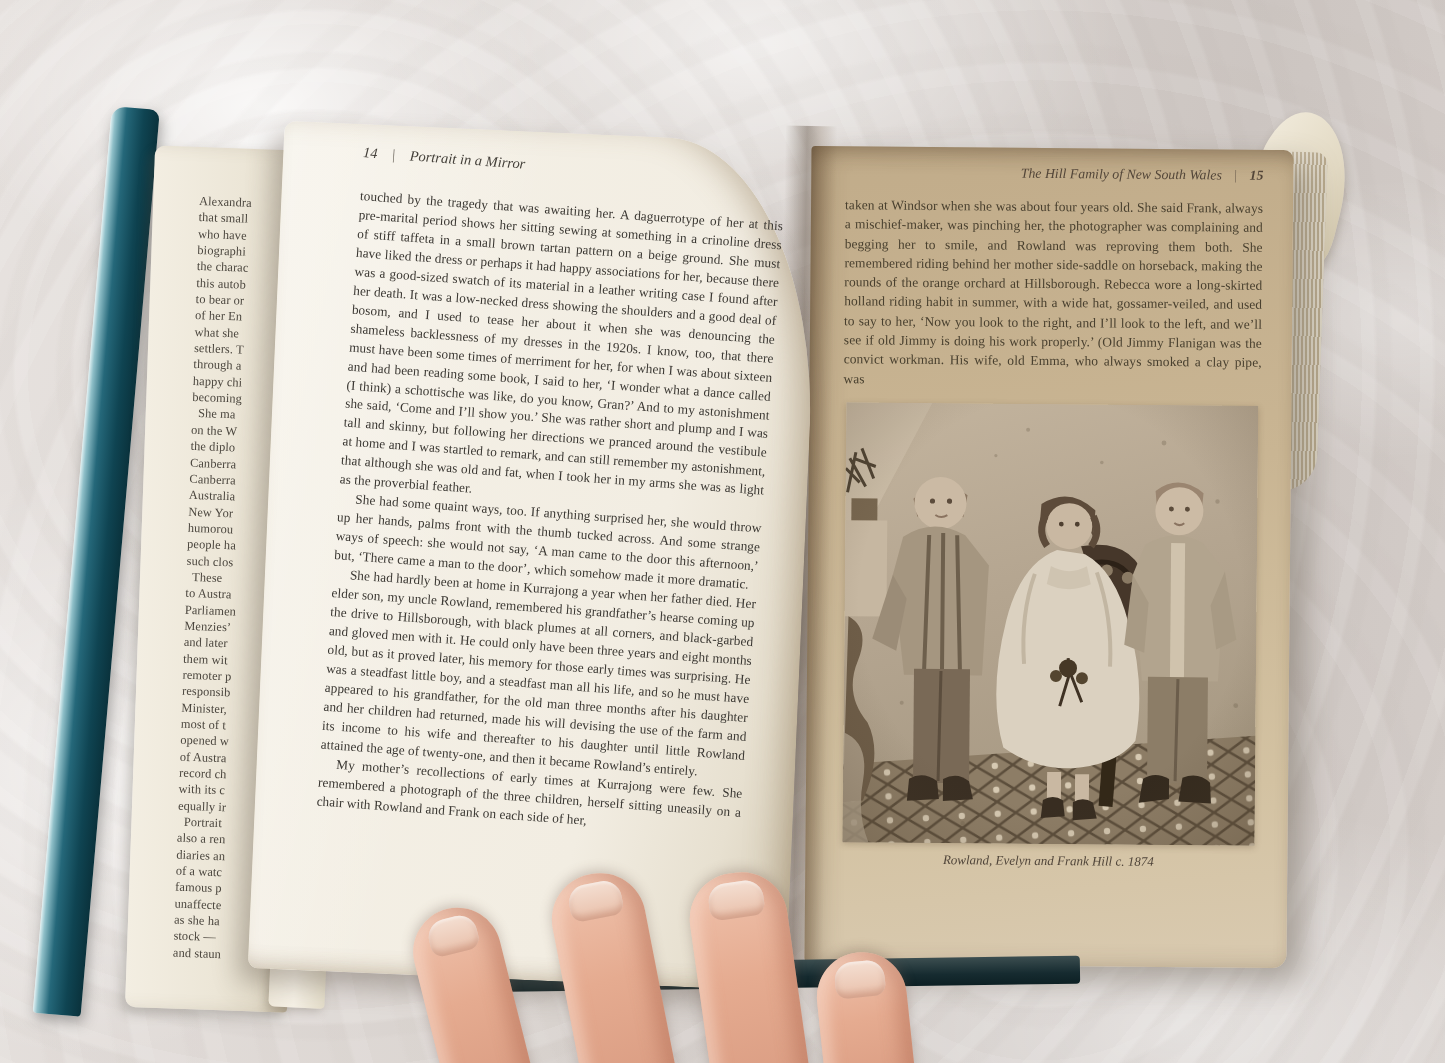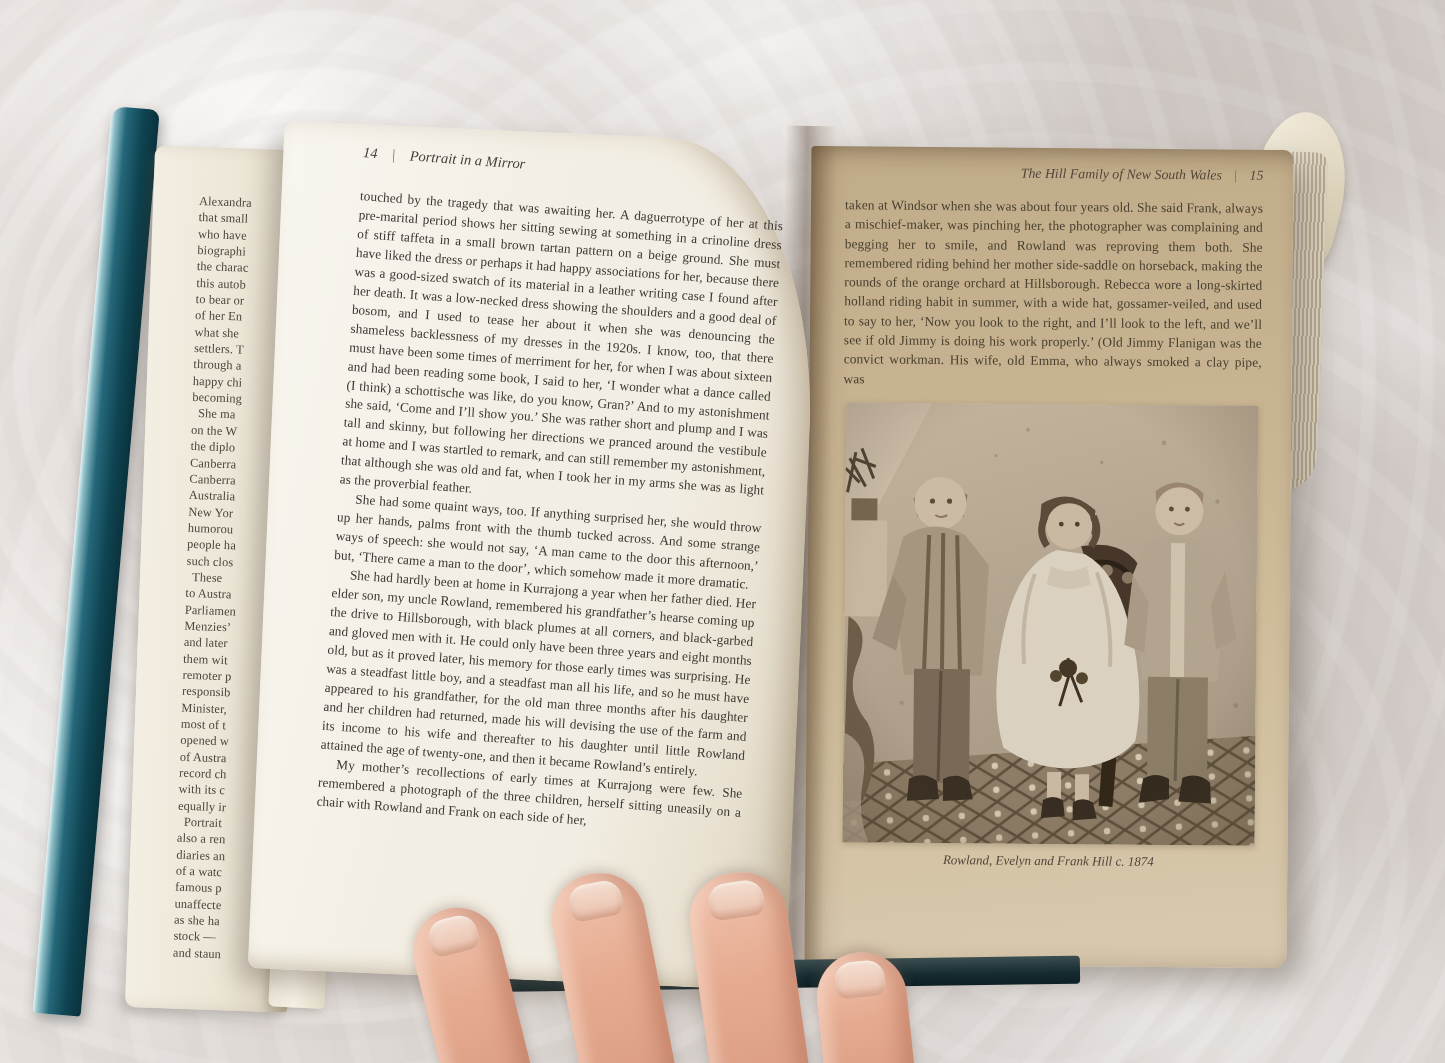--- a/index.html
+++ b/index.html
@@ -60,21 +60,21 @@
     position:absolute;left:808px;top:148px;width:482px;height:818px;z-index:5;
     transform:rotate(.5deg);border-radius:4px 10px 14px 6px;
     background:linear-gradient(175deg,#c1ac8a 0%,#c9b593 40%,#d3c2a2 78%,#d9cab0 100%);
     box-shadow:16px 14px 30px rgba(95,85,70,.4),
                inset 16px 0 28px -8px rgba(70,50,30,.45),
                inset 0 14px 22px -10px rgba(70,50,30,.32);
     box-sizing:border-box;padding:18px 30px 0 34px;color:#4d4338;
   }
   .rp-header{font-style:italic;font-size:13.8px;text-align:right;color:#534639;white-space:nowrap;}
   .rp-header .divider{font-style:normal;color:#7a6b58;margin:0 9px;}
-  .rp-header .pagenum{font-style:italic;}
+  .rp-header .pagenum{font-style:italic;font-weight:bold;}
   .rp-body p{
     margin:15px 0 0 0;font-size:13.4px;line-height:19.3px;text-align:justify;
     color:#49402f;letter-spacing:.1px;
   }
   .photo-frame{margin:14px auto 0 auto;width:412px;height:440px;box-shadow:0 2px 6px rgba(80,60,40,.25);}
   .photo-caption{
     margin-top:9px;text-align:center;font-style:italic;font-size:13px;color:#50453a;
   }
   
   .page-stack{

